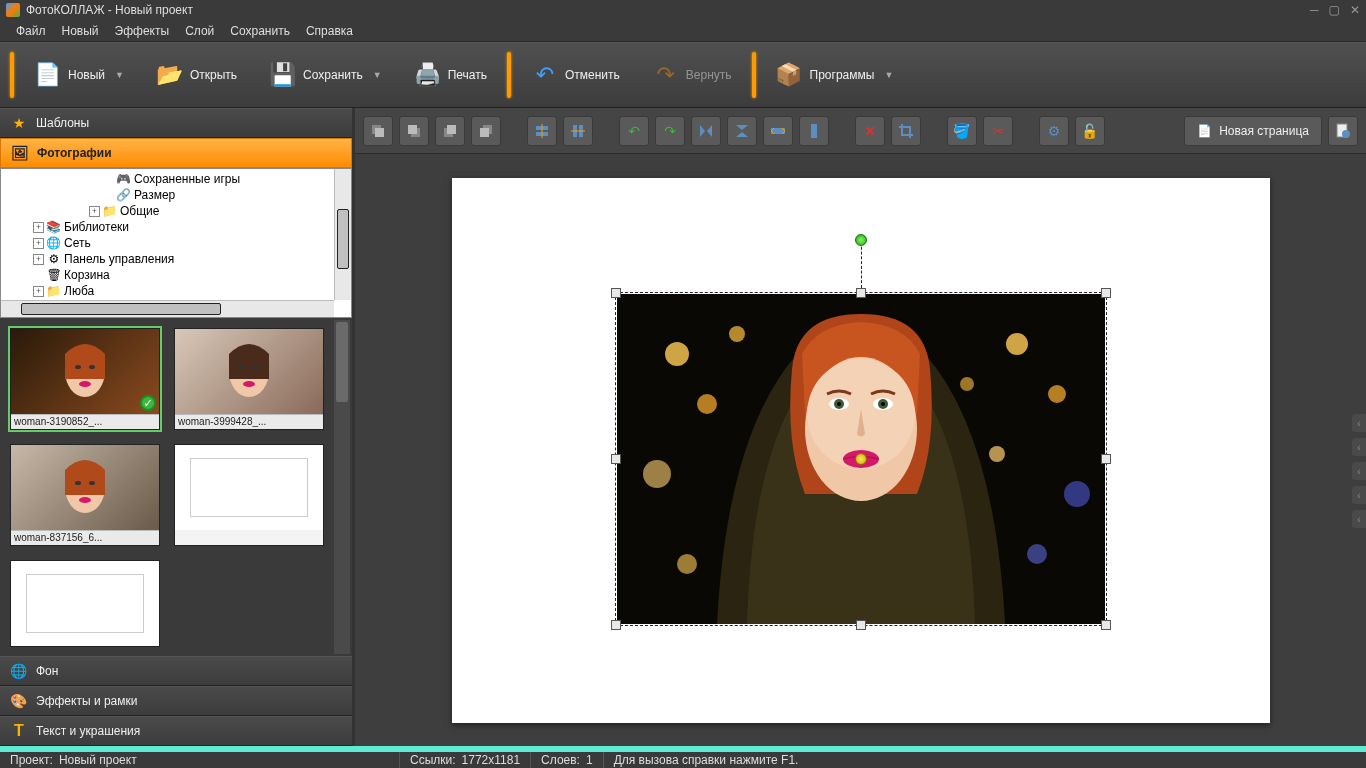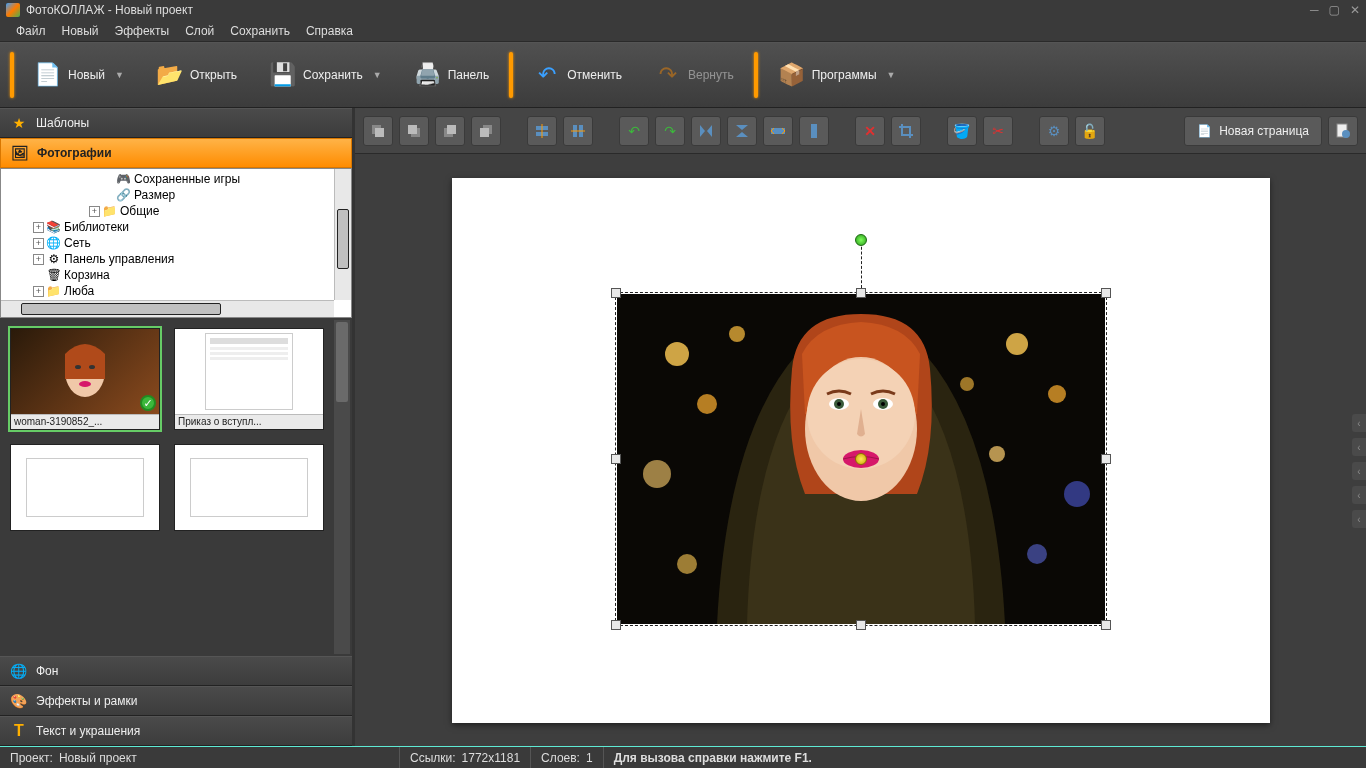--- a/index.html
+++ b/index.html
@@ -78,23 +78,23 @@
 .h-ml { left: -6px; top: 50%; margin-top: -5px; } .h-mr { right: -6px; top: 50%; margin-top: -5px; }
 .rot-line { position: absolute; left: 50%; top: -52px; width: 0; height: 46px; border-left: 1px dashed #222; }
 .rot-handle { position: absolute; left: 50%; top: -60px; margin-left: -6px; width: 12px; height: 12px; background: radial-gradient(#7dff5a,#2a9a1a); border: 1px solid #1a6a10; border-radius: 50%; }
 .center-dot { position: absolute; left: 50%; top: 50%; margin: -6px 0 0 -6px; width: 12px; height: 12px; background: radial-gradient(#ffe75a,#c9a500); border: 1px solid #8a6e00; border-radius: 50%; }
 
 
 .right-dock { position: absolute; right: 0; top: 260px; display: flex; flex-direction: column; gap: 6px; }
 .right-dock .tab { width: 14px; height: 18px; background: #4a4a4a; display: flex; align-items: center; justify-content: center; color: #888; font-size: 10px; cursor: pointer; border-radius: 3px 0 0 3px; }
 
 
-.statusbar { height: 22px; background: #3a3a3a; display: flex; align-items: center; color: #ddd; border-top: 1px solid #5eead4; }
+.statusbar { height: 22px; background: #3a3a3a; display: flex; align-items: center; color: #ddd; border-top: 6px solid #5eead4; }
 .statusbar .cell { padding: 0 10px; border-right: 1px solid #555; height: 100%; display: flex; align-items: center; gap: 6px; }
-.statusbar .cell:last-child { border-right: none; font-weight: bold; }
+.statusbar .cell:last-child { border-right: none; }
 
 
 .face-svg { width: 100%; height: 100%; }
 </style>
 </head>
 <body>
 
 <div class="titlebar">
   <div class="app-icon"></div>
   <span>ФотоКОЛЛАЖ - Новый проект</span>
@@ -125,21 +125,21 @@
     <span class="ic">📂</span>
     <span class="lbl">Открыть</span>
   </div>
   <div class="tb-btn">
     <span class="ic">💾</span>
     <span class="lbl">Сохранить</span>
     <span class="caret">▼</span>
   </div>
   <div class="tb-btn">
     <span class="ic">🖨️</span>
-    <span class="lbl">Панель</span>
+    <span class="lbl">Печать</span>
   </div>
   <div class="sep"></div>
   <div class="tb-btn">
     <span class="ic" style="color:#3aa0ff;">↶</span>
     <span class="lbl">Отменить</span>
   </div>
   <div class="tb-btn disabled">
     <span class="ic" style="color:#ff8c00;">↷</span>
     <span class="lbl">Вернуть</span>
   </div>
@@ -225,29 +225,42 @@
                   <path d="M30 25 Q50 5 70 25 L70 50 L30 50 Z" fill="#b04a1a"></path>
                   <ellipse cx="43" cy="38" rx="3" ry="2" fill="#333"></ellipse>
                   <ellipse cx="57" cy="38" rx="3" ry="2" fill="#333"></ellipse>
                   <ellipse cx="50" cy="55" rx="6" ry="3" fill="#d6186a"></ellipse>
                 </svg>
                 <div class="check">✓</div>
               </div>
               <div class="cap">woman-3190852_...</div>
             </div>
             <div class="thumb">
-              <div class="img" style="background: rgb(255, 255, 255);">
-                <div style="width:60%;height:90%;background:#fff;border:1px solid #ccc;margin:auto;padding:4px;">
-                  <div style="height:6px;background:#ddd;margin-bottom:3px;"></div>
-                  <div style="height:3px;background:#eee;margin-bottom:2px;"></div>
-                  <div style="height:3px;background:#eee;margin-bottom:2px;"></div>
-                  <div style="height:3px;background:#eee;"></div>
-                </div>
+              <div class="img" style="background: linear-gradient(135deg, rgb(216, 200, 184), rgb(138, 106, 90));">
+                <svg viewBox="0 0 100 85" width="100%" height="100%">
+                  <ellipse cx="50" cy="42" rx="20" ry="26" fill="#f0c8a8"></ellipse>
+                  <path d="M30 25 Q50 5 70 25 L70 50 L30 50 Z" fill="#4a2a1a"></path>
+                  <ellipse cx="43" cy="38" rx="3" ry="2" fill="#333"></ellipse>
+                  <ellipse cx="57" cy="38" rx="3" ry="2" fill="#333"></ellipse>
+                  <ellipse cx="50" cy="55" rx="6" ry="3" fill="#d6186a"></ellipse>
+                </svg>
               </div>
-              <div class="cap">Приказ о вступл...</div>
+              <div class="cap">woman-3999428_...</div>
+            </div>
+            <div class="thumb">
+              <div class="img" style="background: linear-gradient(135deg, rgb(200, 184, 168), rgb(106, 90, 74));">
+                <svg viewBox="0 0 100 85" width="100%" height="100%">
+                  <ellipse cx="50" cy="42" rx="20" ry="26" fill="#f0c8a8"></ellipse>
+                  <path d="M30 25 Q50 5 70 25 L70 50 L30 50 Z" fill="#b04a1a"></path>
+                  <ellipse cx="43" cy="38" rx="3" ry="2" fill="#333"></ellipse>
+                  <ellipse cx="57" cy="38" rx="3" ry="2" fill="#333"></ellipse>
+                  <ellipse cx="50" cy="55" rx="6" ry="3" fill="#d6186a"></ellipse>
+                </svg>
+              </div>
+              <div class="cap">woman-837156_6...</div>
             </div>
             <div class="thumb">
               <div class="img" style="background: rgb(255, 255, 255);">
                 <div style="width:80%;height:70%;background:#fff;border:1px solid #ccc;margin:auto;"></div>
               </div>
             </div>
             <div class="thumb">
               <div class="img" style="background: rgb(255, 255, 255);">
                 <div style="width:80%;height:70%;background:#fff;border:1px solid #ccc;margin:auto;"></div>
               </div>

